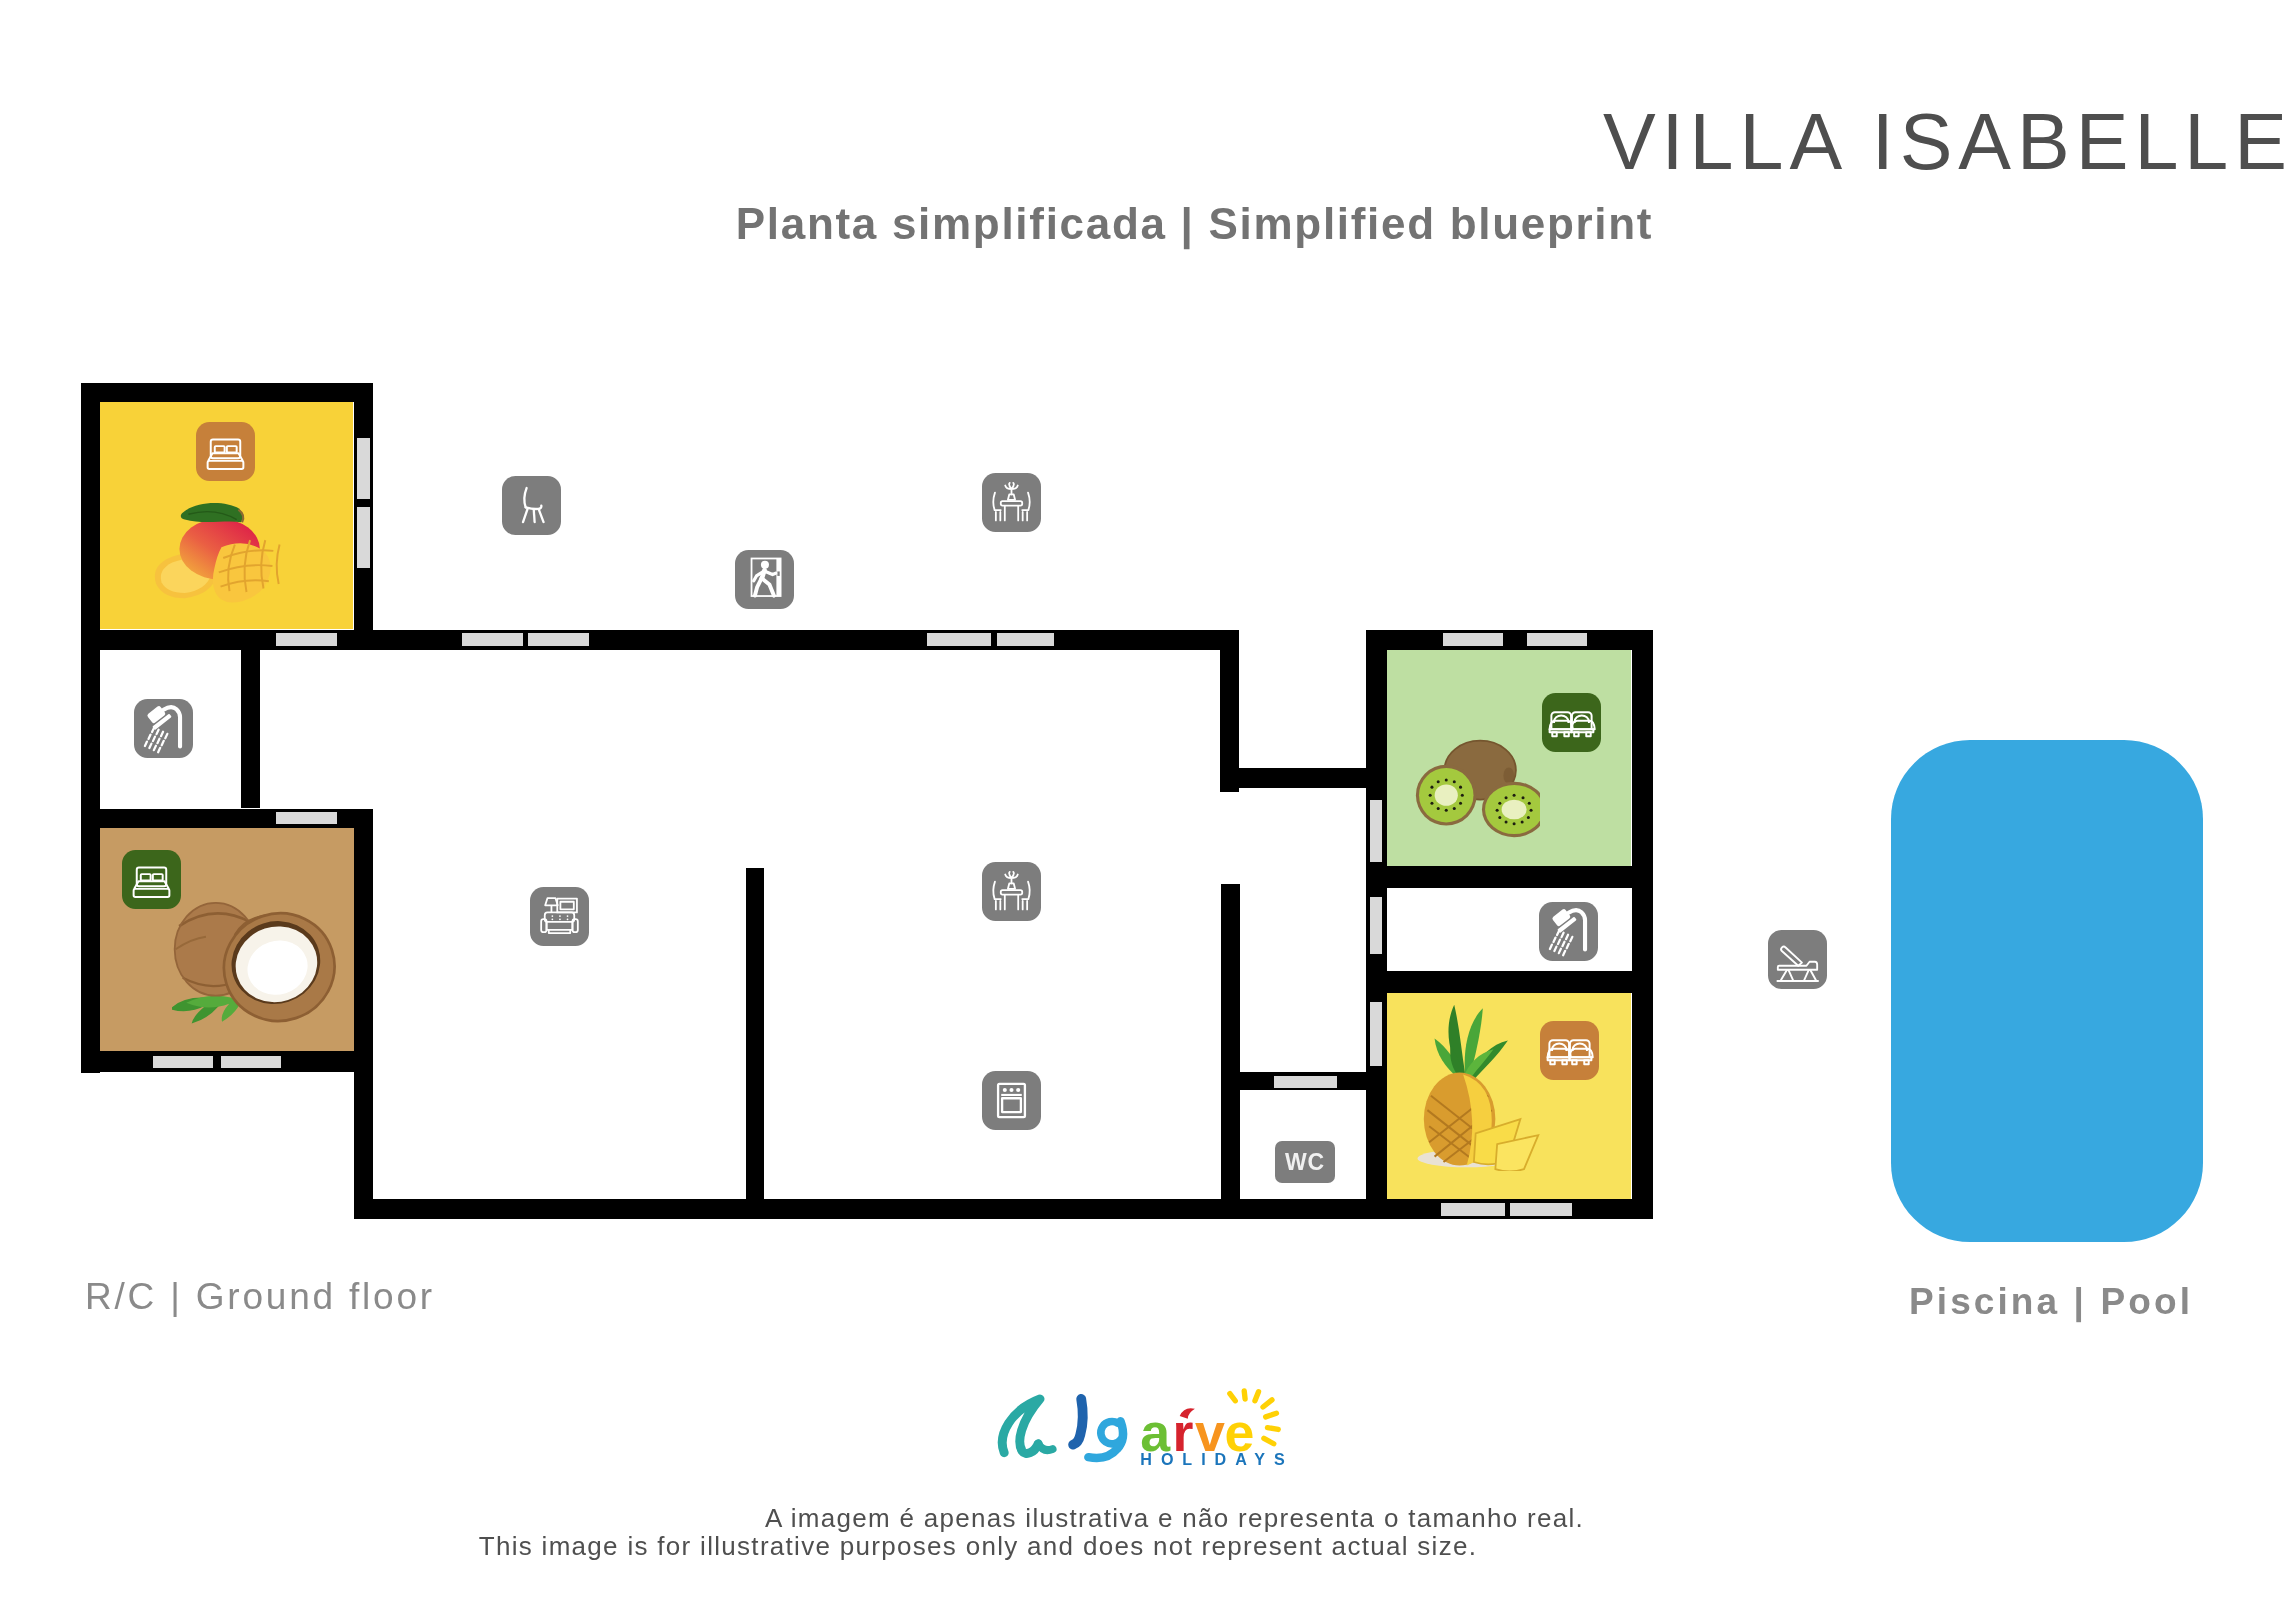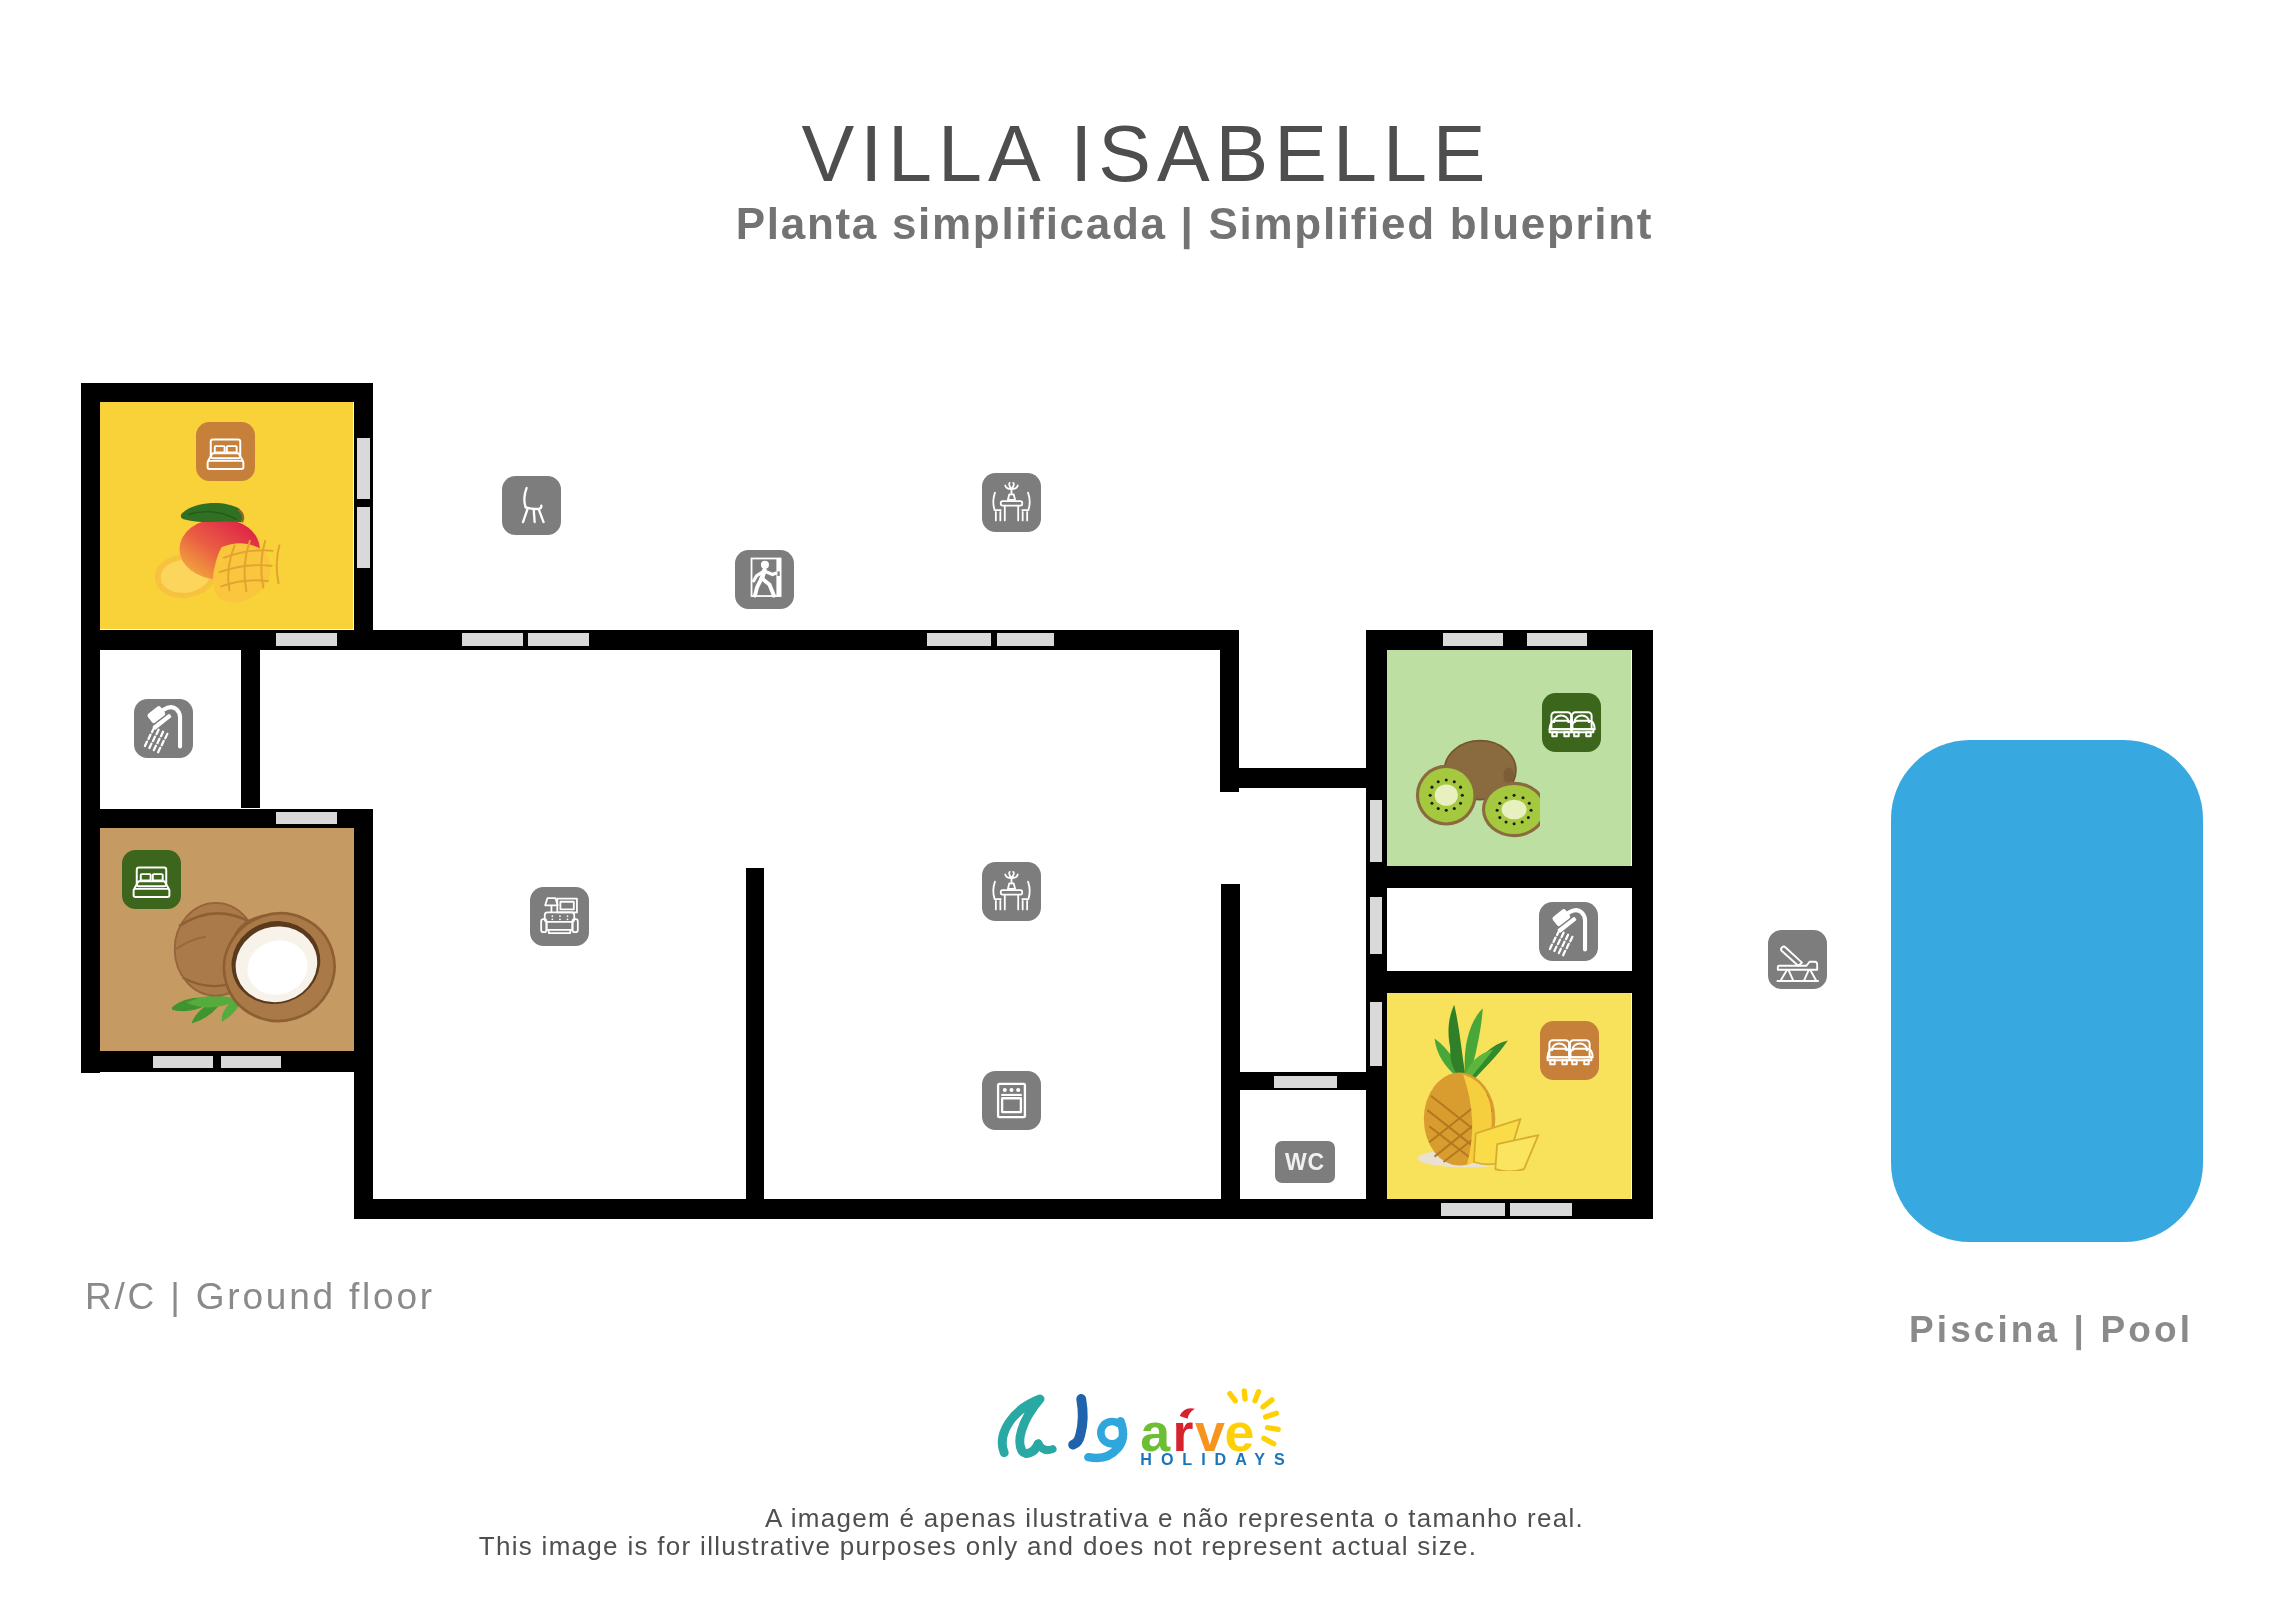--- a/index.html
+++ b/index.html
@@ -6,21 +6,21 @@
 #page{position:relative;width:2293px;height:1620px;background:#ffffff;overflow:hidden;font-family:"Liberation Sans",sans-serif;}
 .wall{position:absolute;background:#000;}
 .win{position:absolute;background:#d9d9d9;}
 .room{position:absolute;}
 .icon{position:absolute;}
 </style>
 </head>
 <body>
 <div id="page">
 
-<div style="position:absolute;left:0;top:96px;width:2293px;text-align:center;font-size:79px;letter-spacing:6px;color:#4e4e4e;font-weight:400;margin-top:12px;">VILLA ISABELLE</div>
+<div style="position:absolute;left:0;top:96px;width:2293px;text-align:right;font-size:79px;letter-spacing:6px;color:#4e4e4e;font-weight:400;">VILLA ISABELLE</div>
 
 <div style="position:absolute;left:0;top:199px;width:2293px;text-align:center;font-size:44px;letter-spacing:1.7px;color:#737373;font-weight:700;padding-left:48px;">Planta simplificada | Simplified blueprint</div>
 
 <div class="room" style="left:99px;top:402px;width:254px;height:227px;background:#f8d238;"></div>
 
 <div class="room" style="left:99px;top:828px;width:255px;height:224px;background:#c69b63;"></div>
 
 <div class="room" style="left:1386px;top:649px;width:245px;height:217px;background:#bedfa2;"></div>
 
 <div class="room" style="left:1386px;top:992px;width:245px;height:207px;background:#f8e25c;"></div>
@@ -430,21 +430,21 @@
 <path d="M21 45 l-6.5 11 M23 45 l5 11"></path>
 <path d="M45.5 45 l-5 11 M47.5 45 l6 11"></path>
 <path d="M10.5 57 h45.5"></path>
 </g>
     </svg>
 
 <div style="position:absolute;left:1891px;top:740px;width:312px;height:502px;background:#37a8e0;border-radius:79px;"></div>
 
 <div style="position:absolute;left:85px;top:1276px;font-size:37px;font-weight:400;letter-spacing:2.8px;color:#8a8a8a;">R/C | Ground floor</div>
 
-<div style="position:absolute;left:1827px;top:1281px;width:448px;text-align:center;font-size:37px;font-weight:700;letter-spacing:3.1px;color:#8a8a8a;margin-top:28px;">Piscina | Pool</div>
+<div style="position:absolute;left:1827px;top:1281px;width:448px;text-align:center;font-size:37px;font-weight:700;letter-spacing:3.1px;color:#8a8a8a;">Piscina | Pool</div>
 
 <svg style="position:absolute;left:997px;top:1388px;" width="309" height="90" viewBox="0 0 345 100">
 <g fill="none" stroke-linecap="round" stroke-linejoin="round">
 <path d="M8 72 C0 52 16 24 48 12 C26 38 22 60 28 70 C32 76 42 72 46 62" stroke="#2aa9a4" stroke-width="10"></path>
 <path d="M46 62 q6 10 16 6" stroke="#2aa9a4" stroke-width="9"></path>
 <path d="M94 12 q4 22 -1 40 q-2 9 -8 11" stroke="#1f63ad" stroke-width="11"></path>
 <path d="M135 39 a12.5 12.5 0 1 0 3.5 18" stroke="#2fa7dd" stroke-width="8.5"></path>
 <path d="M138 37 q7 19 -4 31 q-11 13 -32 9" stroke="#2fa7dd" stroke-width="9.5"></path>
 </g>
 <g font-family="Liberation Sans, sans-serif" font-weight="700" font-size="60">

